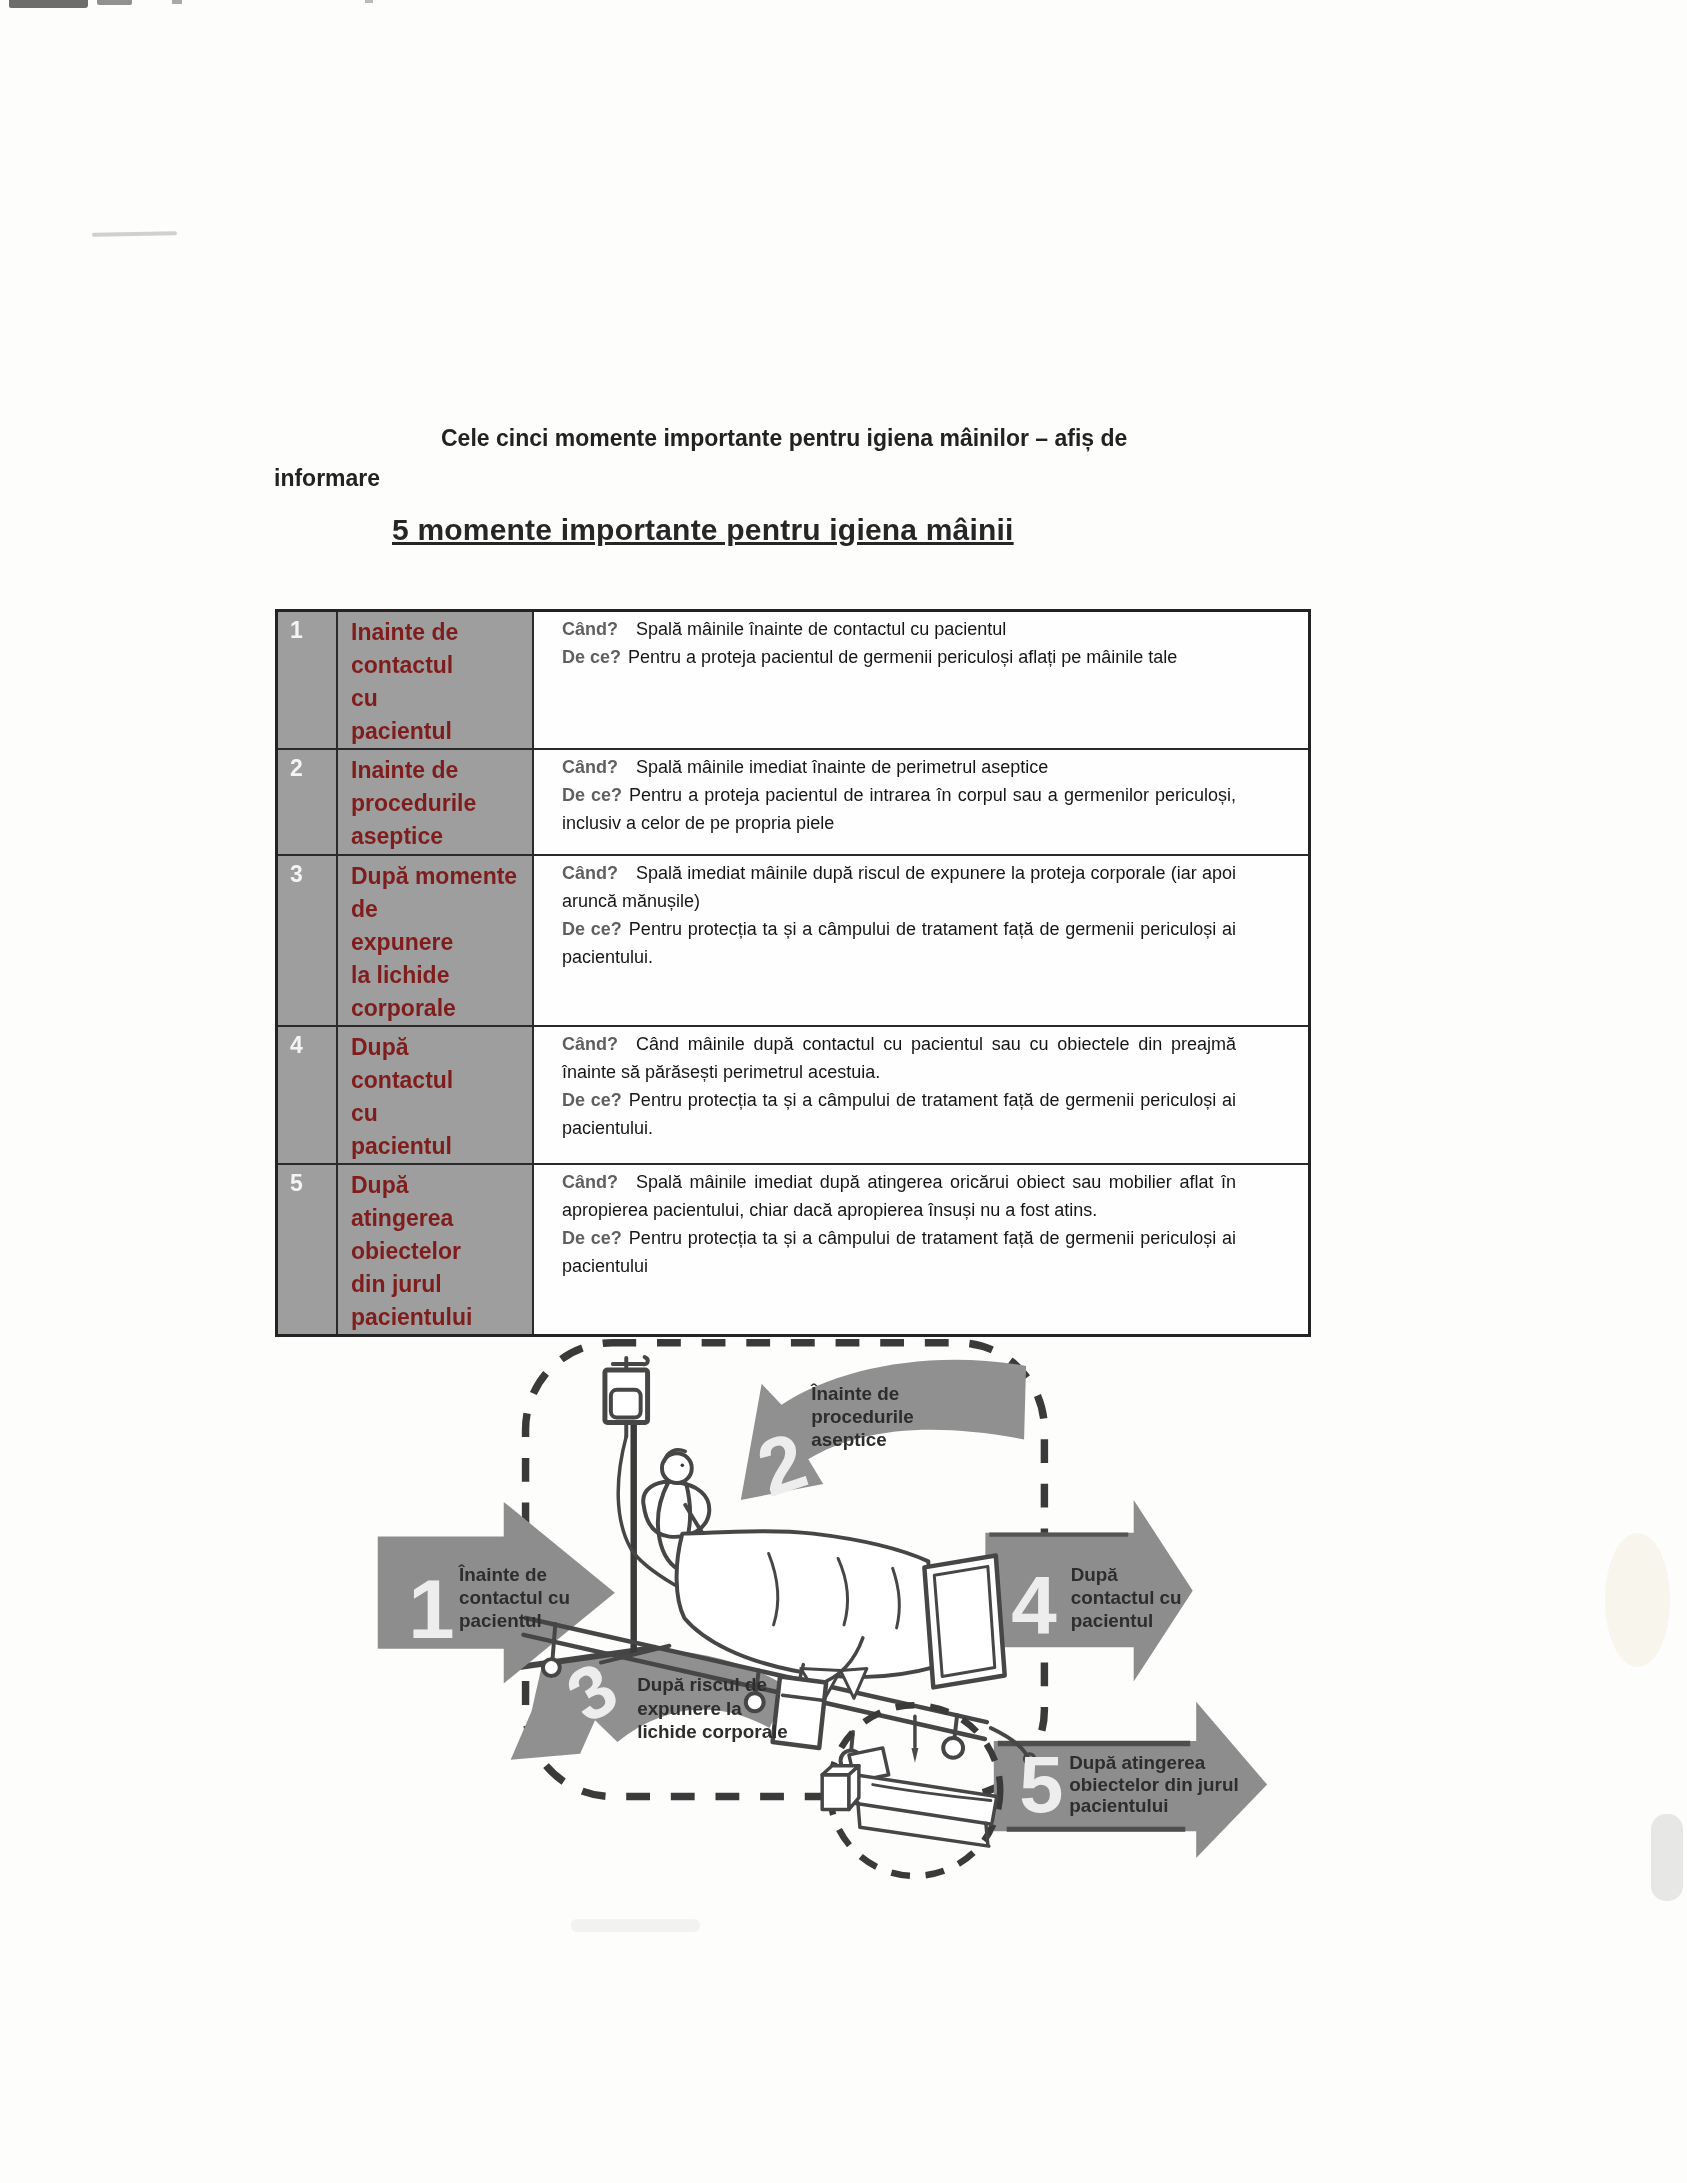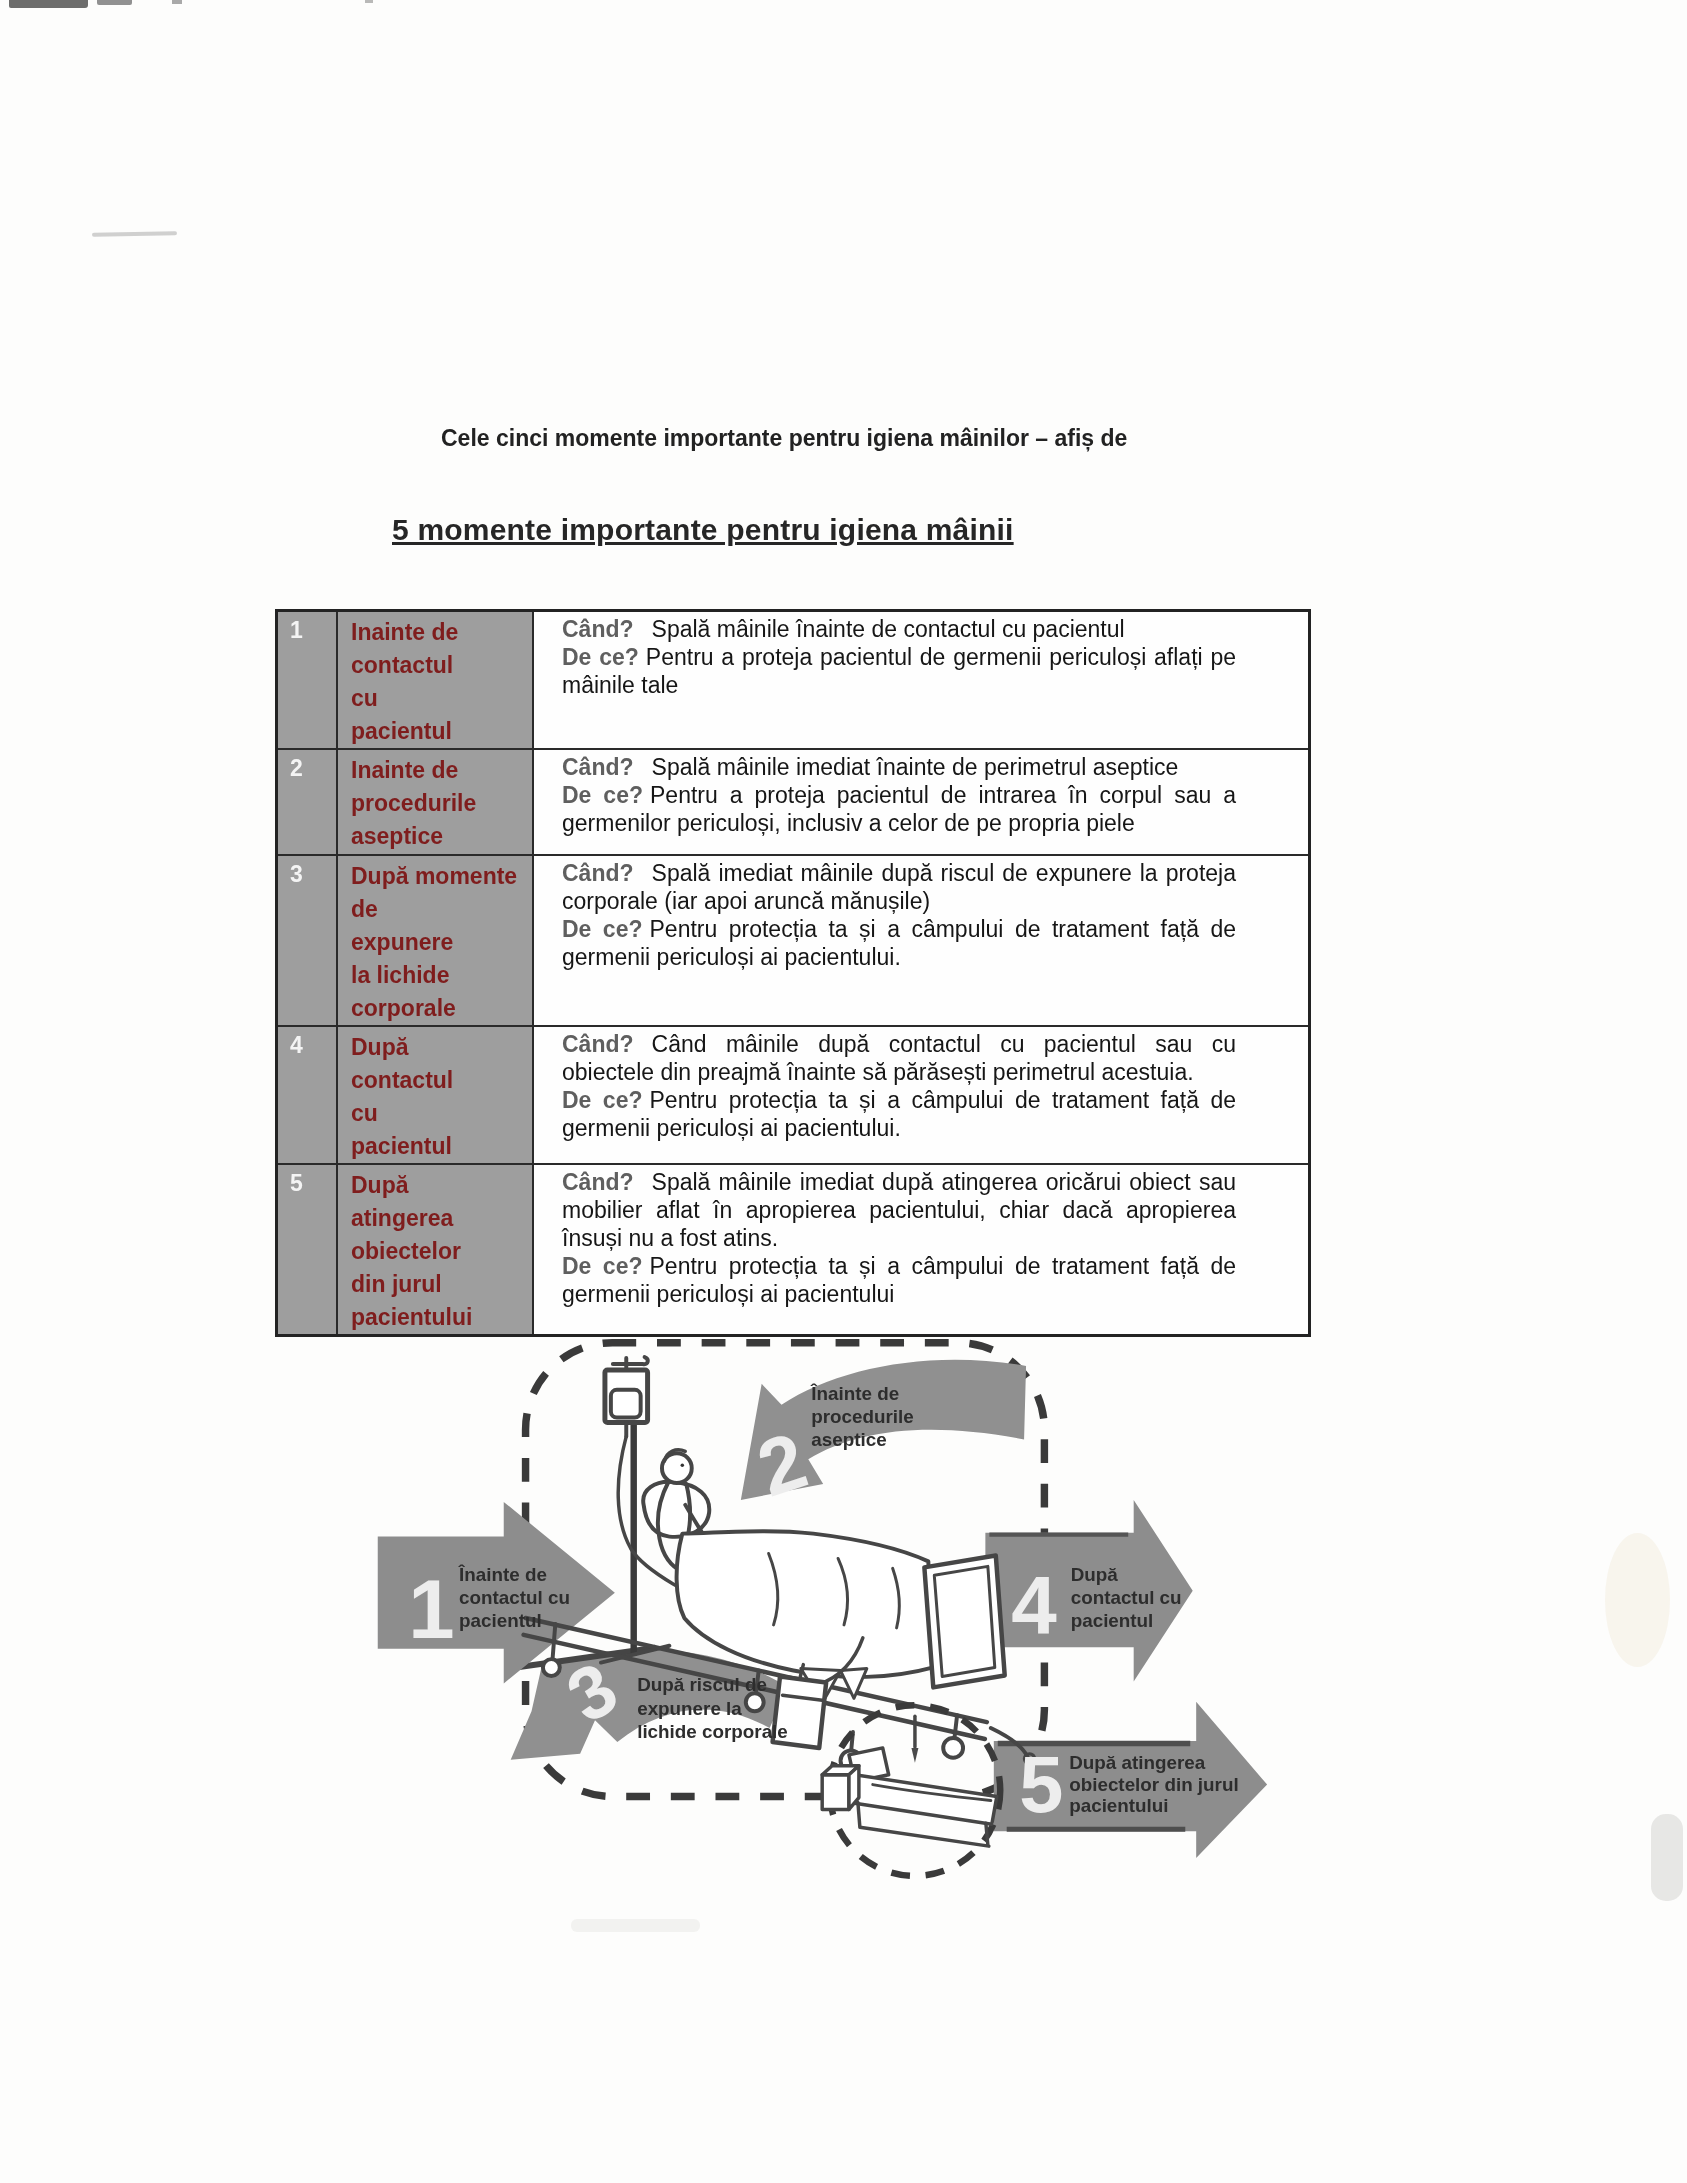--- a/index.html
+++ b/index.html
@@ -39,21 +39,21 @@
   td.num{
     width:46px; background:#9e9e9e; color:#f4f4f4;
     font-size:23px; font-weight:bold; padding:5px 0 0 12px;
   }
   td.lbl{
     width:176px; background:#9e9e9e; color:#7f1d1d;
     font-size:23px; font-weight:bold; line-height:33px;
     padding:4px 5px 0 13px; white-space:pre-line;
   }
   td.desc{background:#fefefe; padding:3px 72px 0 28px;}
-  td.desc p{margin:0; font-size:23px; line-height:28px; text-align:justify; color:#161616;}
+  td.desc p{margin:0; font-size:18px; line-height:28px; text-align:justify; color:#161616;}
   td.desc .q{font-weight:bold; color:#5f5f5f;}
   td.desc .q.qw{margin-right:18px;}
   td.desc .q.qy{margin-right:7px;}
   tr.r1{height:129px;} tr.r2{height:106px;} tr.r3{height:169px;}
   tr.r4{height:131px;} tr.r5{height:161px;}
 
   
   svg.diagram{position:absolute; left:347px; top:1320px;}
   svg.diagram text{font-family:"Liberation Sans", sans-serif; font-weight:bold; fill:#2d2d2d;}
   svg.diagram text.mnum{fill:#ededed;}
@@ -69,20 +69,21 @@
   <div class="art a2"></div>
   <div class="art a3"></div>
   <div class="art a4"></div>
   <div class="art a5"></div>
   <div class="art a6"></div>
   <div class="art a7"></div>
   <div class="art a8"></div>
 
   <div class="header">
     <p class="h1a">Cele cinci momente importante pentru igiena mâinilor – afiș de</p>
+    <p class="h1b">informare</p>
   </div>
   <h1 class="doc-title">5 momente importante pentru igiena mâinii</h1>
 
   <table class="moments">
     <tbody>
       <tr class="r1">
         <td class="num">1</td>
         <td class="lbl">Inainte de
 contactul
 cu

